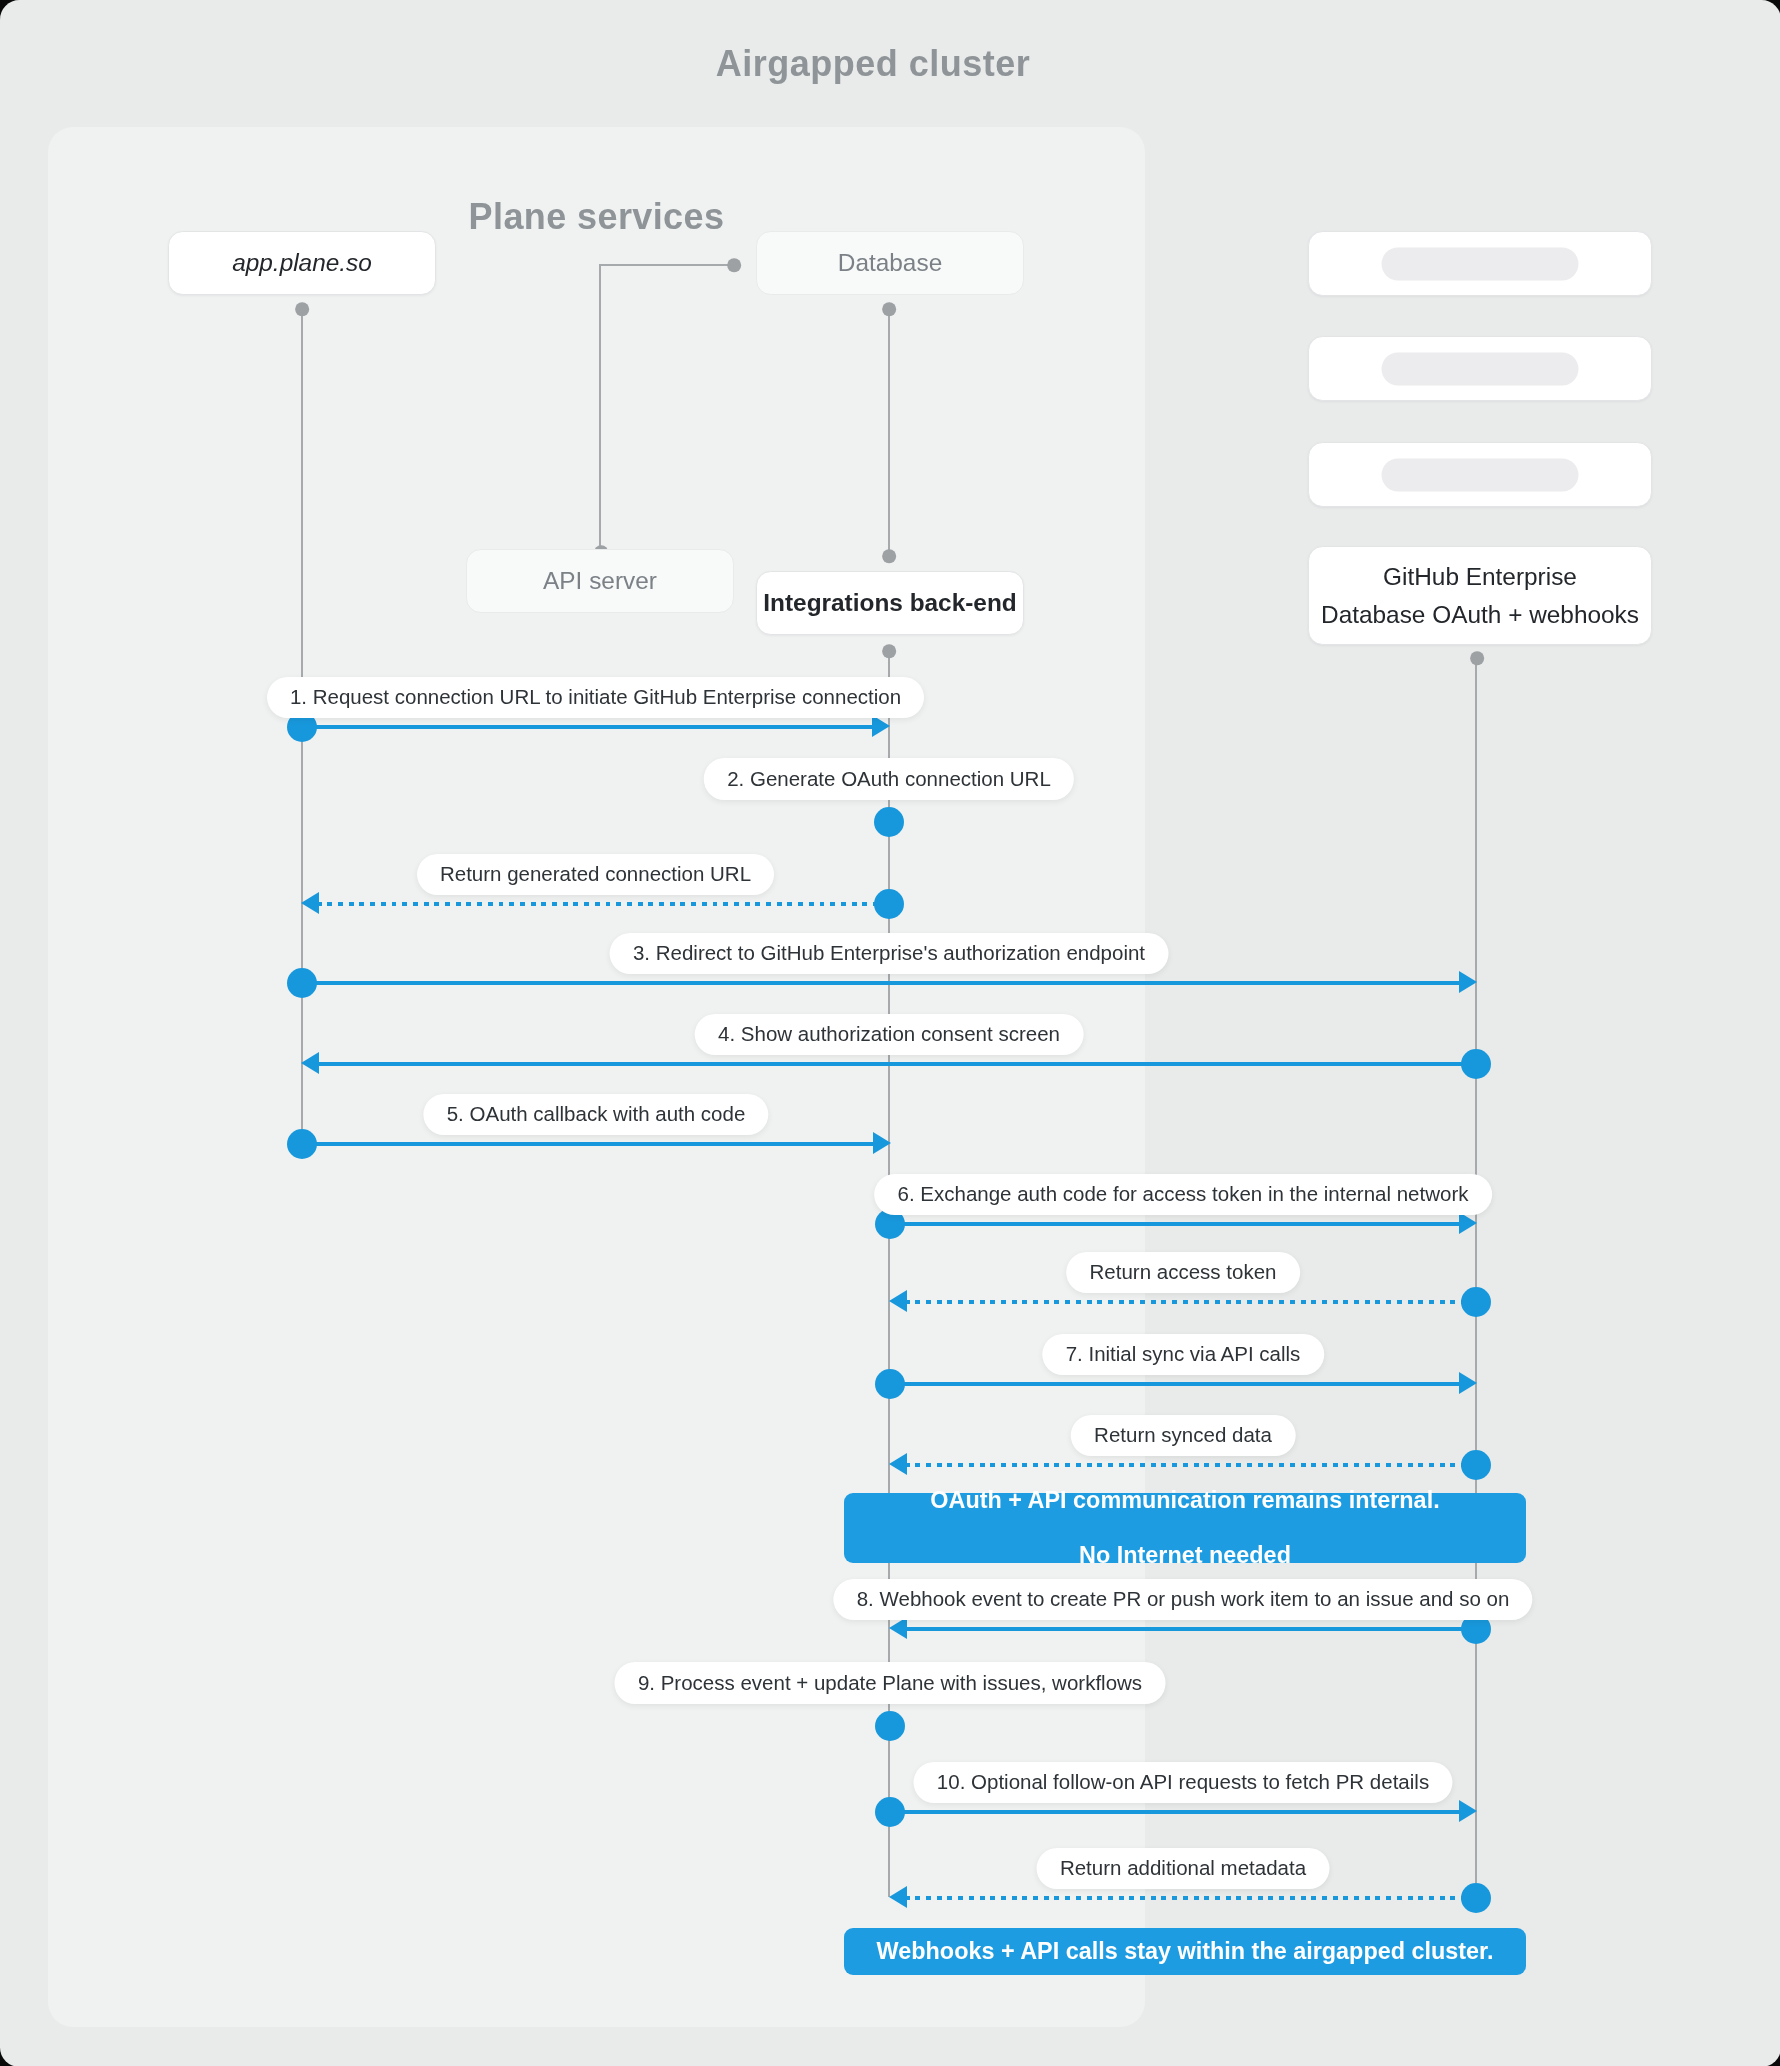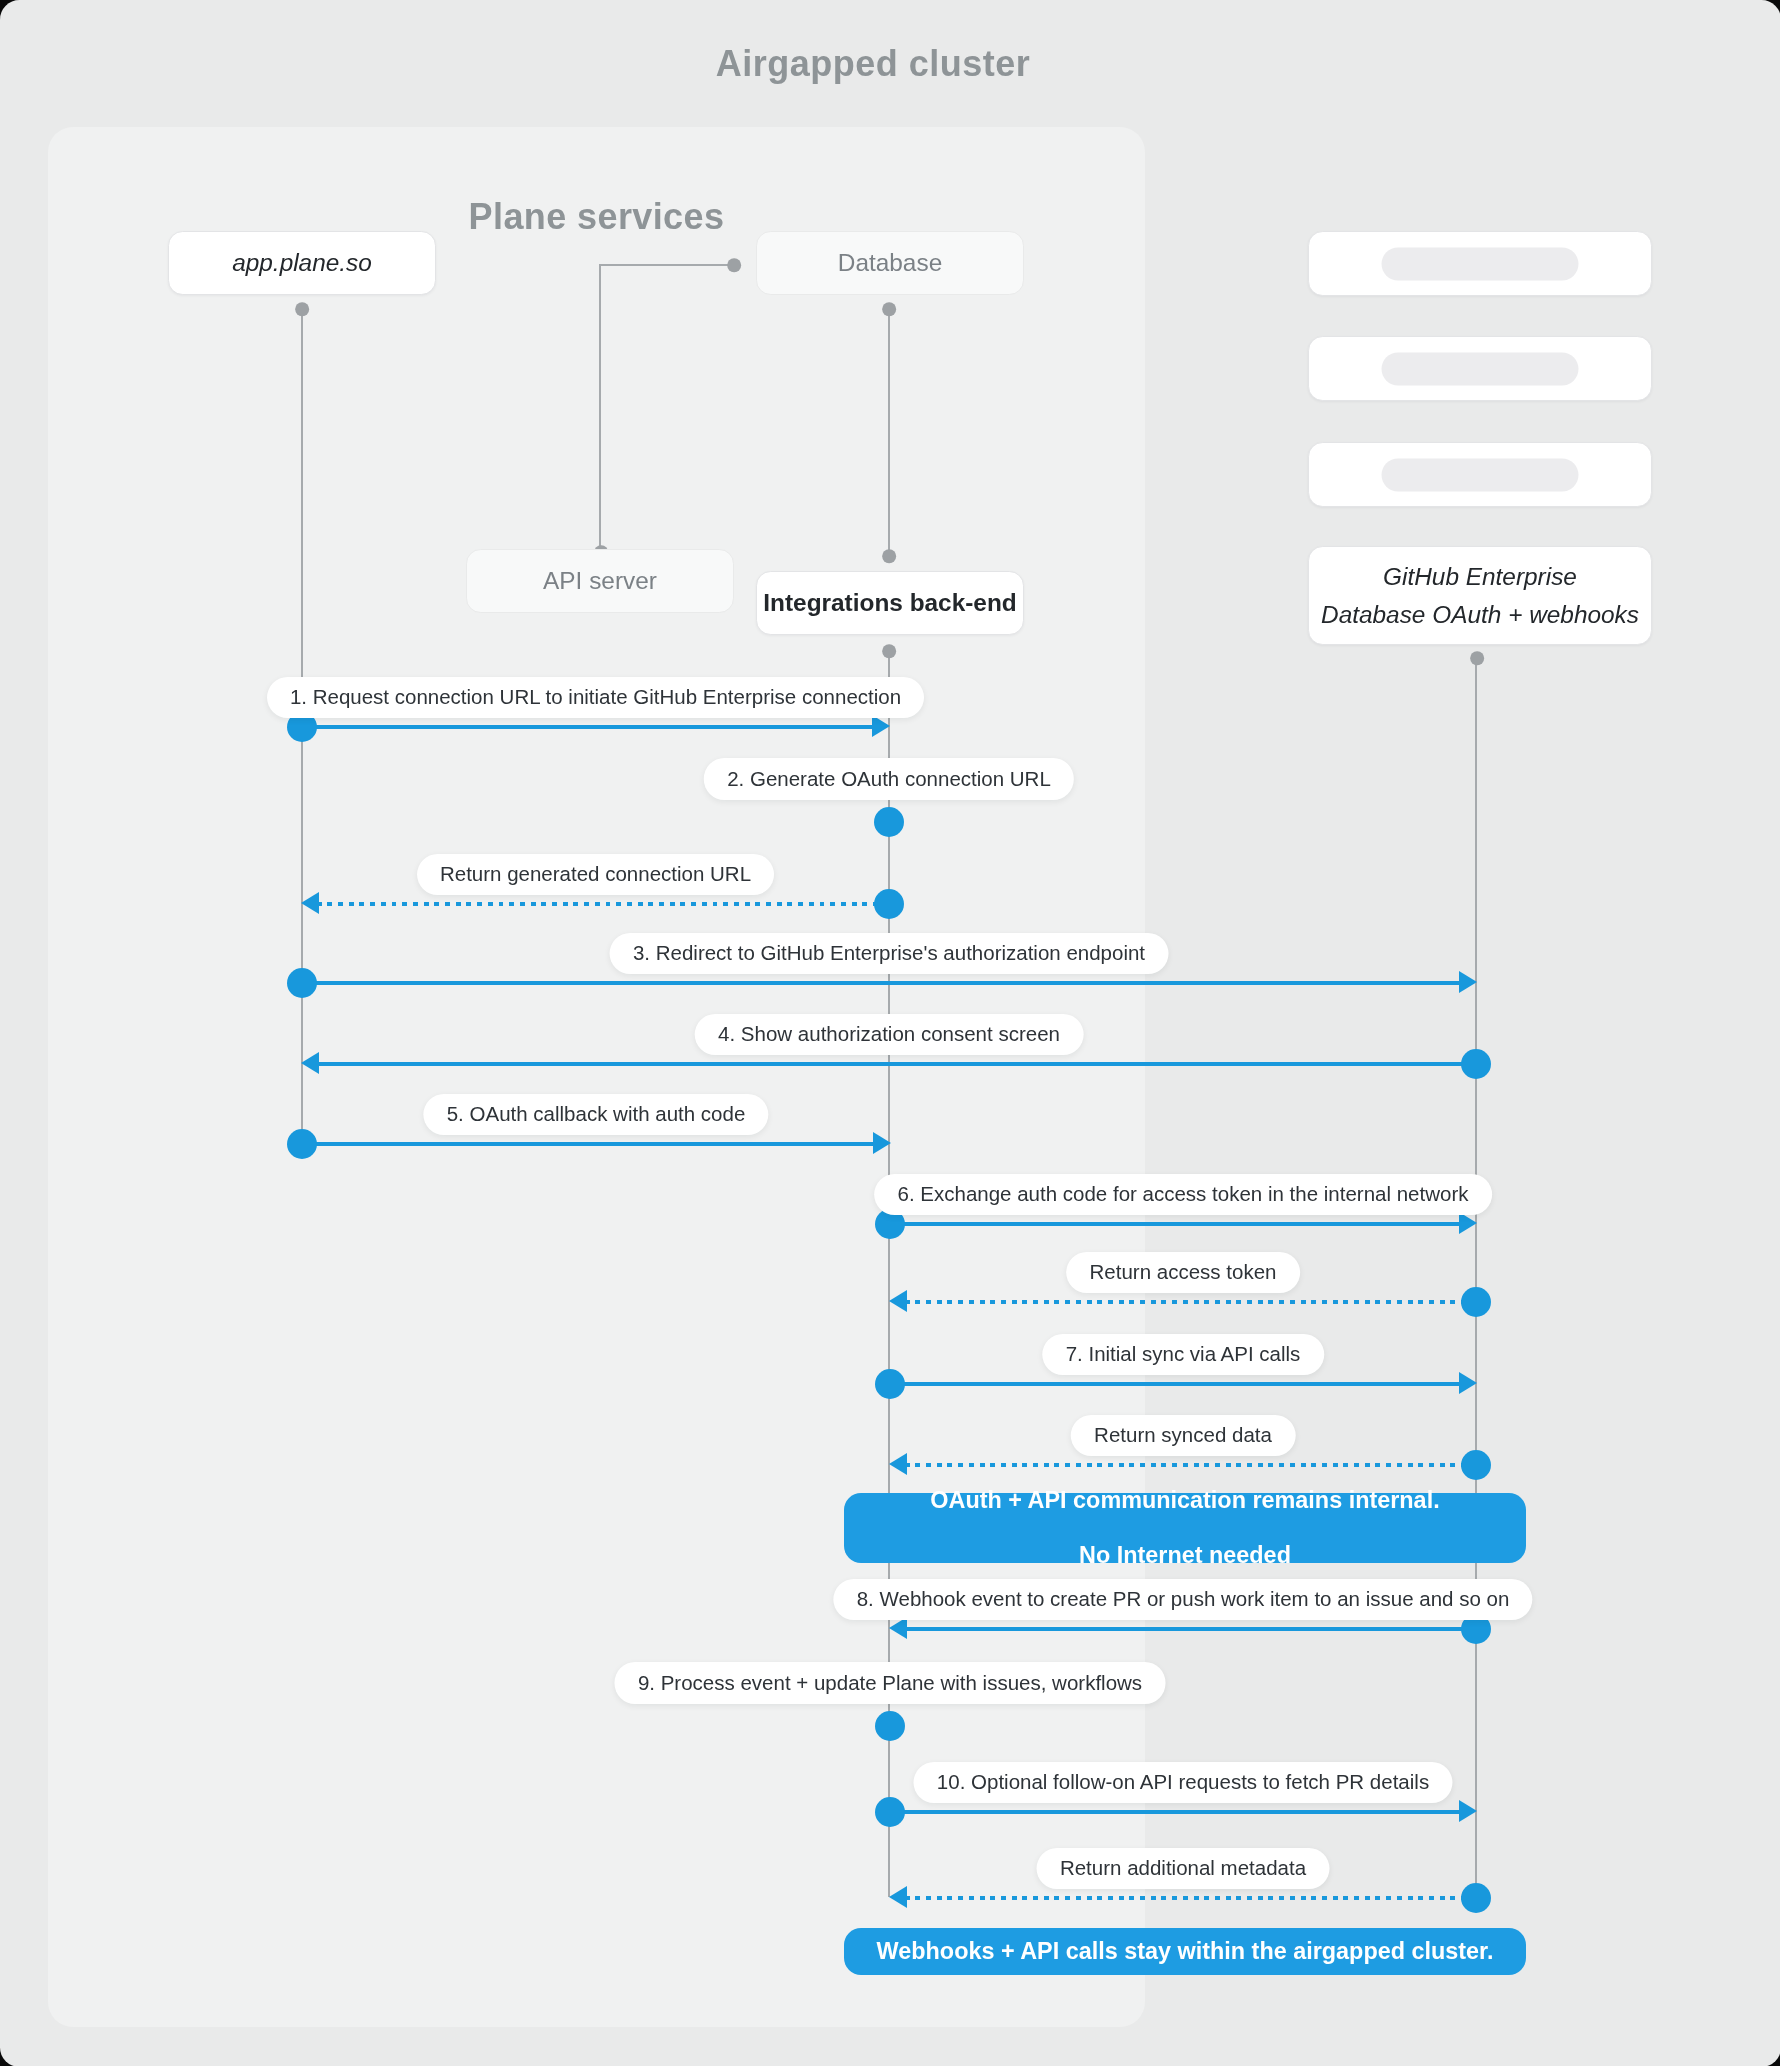--- a/index.html
+++ b/index.html
@@ -62,21 +62,21 @@
   .head.left{left:-1px;border-right:18.5px solid var(--accent);}
   .lbl{
     position:absolute;bottom:8.8px;left:50%;transform:translateX(-50%);
     background:#fff;border-radius:20.5px;padding:8.8px 23.4px;
     font-size:20.5px;font-weight:500;color:#2e3338;white-space:nowrap;
     box-shadow:0 2px 6.8px rgba(20,25,30,.07);
   }
   .msg.self .lbl{bottom:22.4px;}
   .msg.self .bdot{left:-15px;}
   .banner{
-    position:absolute;background:var(--banner);border-radius:17px;z-index:4;
+    position:absolute;background:var(--banner);border-radius:9px;z-index:4;
     display:flex;flex-direction:column;align-items:center;justify-content:center;
     color:#fff;font-size:23.4px;font-weight:700;line-height:1.5;text-align:center;gap:20px;
   }
 </style>
 </head>
 <body>
 
 <div class="canvas">
 
   <div class="diagram-title">Airgapped cluster</div>
@@ -115,21 +115,21 @@
 
   <div class="box" style="left:1308px;top:231px;width:344px;height:65px;">
     <div class="skel"></div>
   </div>
   <div class="box" style="left:1308px;top:336px;width:344px;height:65px;">
     <div class="skel"></div>
   </div>
   <div class="box" style="left:1308px;top:442px;width:344px;height:65px;">
     <div class="skel"></div>
   </div>
-  <div class="box github-box" style="left:1308px;top:546px;width:344px;height:99px;font-style:italic;">
+  <div class="box github-box" style="left:1308px;top:546px;width:344px;height:99px;">
     <span>GitHub Enterprise</span>
     <span>Database OAuth + webhooks</span>
   </div>
 
   <div class="msg" style="left:302px;top:727px;width:587px;">
     <div class="line"></div>
     <div class="bdot at-left"></div>
     <div class="head right"></div>
     <div class="lbl">1. Request connection URL to initiate GitHub Enterprise connection</div>
   </div>

